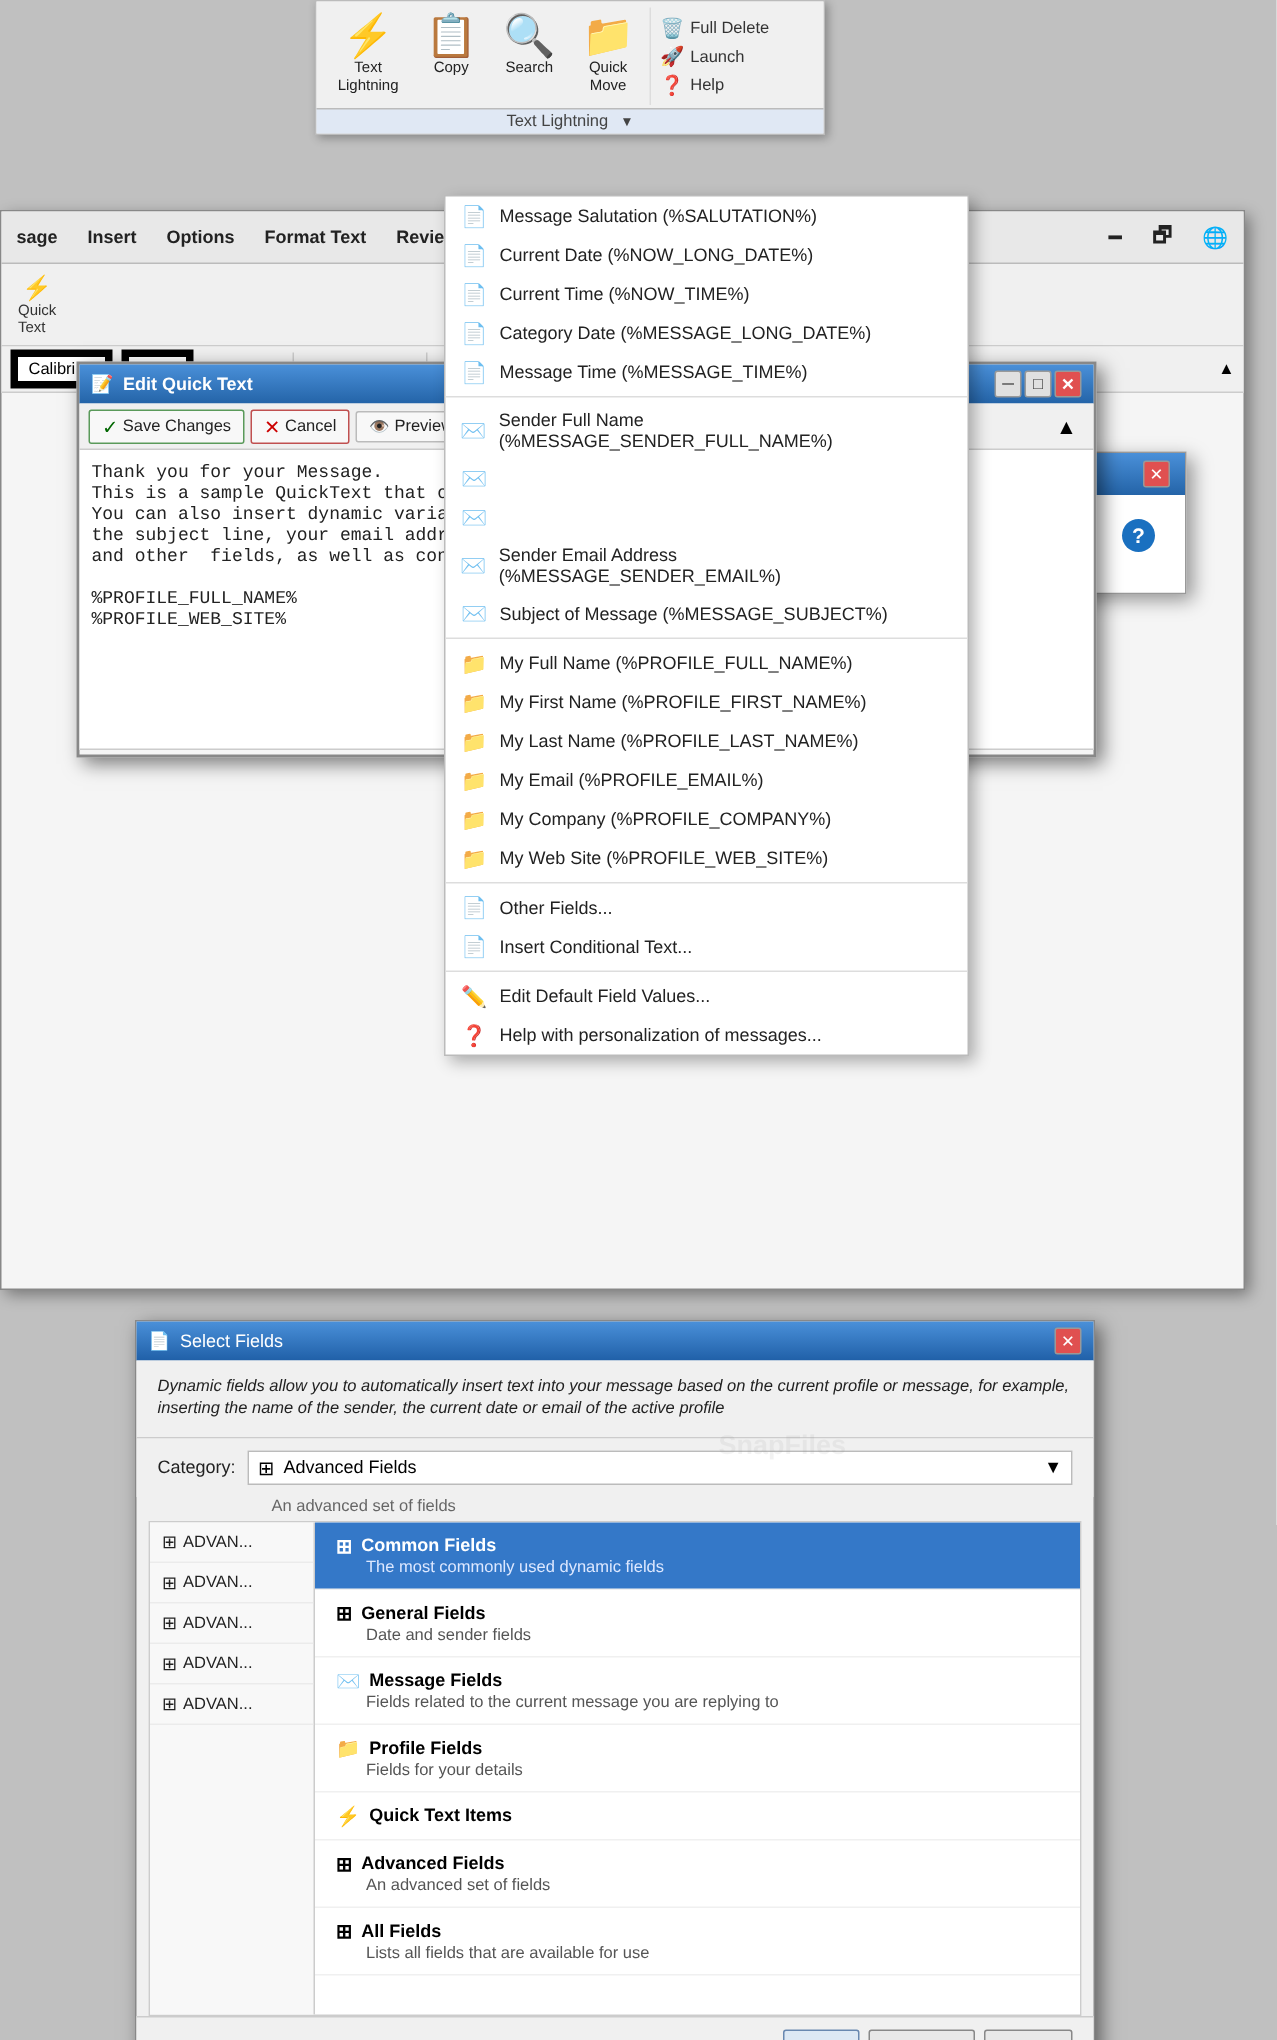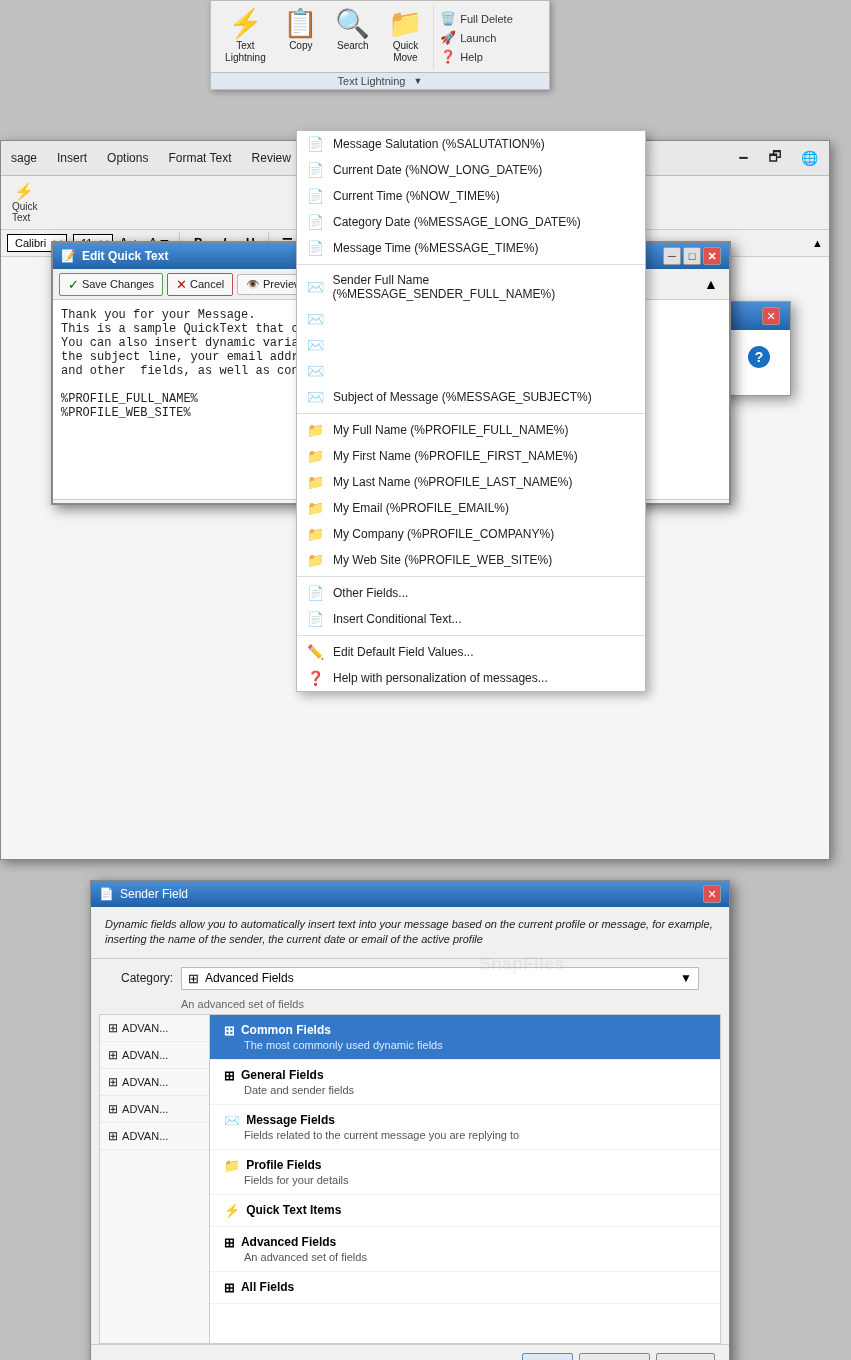--- a/index.html
+++ b/index.html
@@ -99,21 +99,21 @@
     .app-menubar {
       background: #e8e8e8;
       border-bottom: 1px solid #bbb;
       display: flex;
       align-items: center;
       padding: 3px 6px;
       gap: 12px;
       font-size: 12px;
       color: #222;
     }
-    .app-menubar span { cursor: pointer; padding: 2px 4px; }
+    .app-menubar span { cursor: pointer; padding: 2px 4px; font-weight: bold; }
     .app-toolbar {
       background: #f0f0f0;
       border-bottom: 1px solid #ccc;
       display: flex;
       align-items: center;
       padding: 3px 4px;
       gap: 4px;
     }
     .app-toolbar-item {
       display: flex;
@@ -131,21 +131,21 @@
     .format-bar {
       background: #f0f0f0;
       border-bottom: 1px solid #ccc;
       display: flex;
       align-items: center;
       padding: 2px 6px;
       gap: 6px;
       font-size: 11px;
     }
     .format-select {
-      border: 1px solid #000000;
+      border: 5px solid #000000;
       background: white;
       padding: 1px 3px;
       font-size: 11px;
     }
     .format-btn {
       width: 20px; height: 20px;
       display: flex; align-items: center; justify-content: center;
       border: 1px solid transparent;
       cursor: pointer;
       font-weight: bold;
@@ -333,21 +333,21 @@
       font-size: 11px;
       color: #222;
       background: #f0f0f0;
       border-bottom: 1px solid #ccc;
       line-height: 1.4;
       font-style: italic;
     }
     .sf-category-row {
       display: flex;
       align-items: center;
-      padding: 8px 30px;
+      padding: 8px 14px;
       gap: 8px;
       background: #f0f0f0;
     }
     .sf-category-label {
       font-size: 12px;
       color: #222;
       white-space: nowrap;
     }
     .sf-category-select {
       flex: 1;
@@ -644,20 +644,21 @@
     <span>Sender Full Name (%MESSAGE_SENDER_FULL_NAME%)</span>
   </div>
   <div class="fields-menu-item">
     <span class="fields-menu-icon">✉️</span>
   </div>
   <div class="fields-menu-item">
     <span class="fields-menu-icon">✉️</span>
   </div>
   <div class="fields-menu-item">
     <span class="fields-menu-icon">✉️</span>
+    <span>Sender Email Address (%MESSAGE_SENDER_EMAIL%)</span>
   </div>
   <div class="fields-menu-item">
     <span class="fields-menu-icon">✉️</span>
     <span>Subject of Message (%MESSAGE_SUBJECT%)</span>
   </div>
   <div class="fields-menu-sep"></div>
   <div class="fields-menu-item">
     <span class="fields-menu-icon">📁</span>
     <span>My Full Name (%PROFILE_FULL_NAME%)</span>
   </div>
@@ -698,21 +699,21 @@
   <div class="fields-menu-item">
     <span class="fields-menu-icon">❓</span>
     <span>Help with personalization of messages...</span>
   </div>
 </div>
 
 <div class="select-field-dialog">
   <div class="sf-titlebar">
     <div class="sf-titlebar-left">
       <span>📄</span>
-      <span>Sender Field</span>
+      <span>Select Fields</span>
     </div>
     <div class="titlebar-btn close">✕</div>
   </div>
 
   <div class="sf-desc">Dynamic fields allow you to automatically insert text into your message based on the current profile or message, for example, inserting the name of the sender, the current date or email of the active profile</div>
 
   <div class="sf-category-row">
     <span class="sf-category-label">Category:</span>
     <div class="sf-category-select">
       <div class="sf-category-value">
@@ -797,20 +798,21 @@
             <span>Advanced Fields</span>
           </div>
           <div class="sf-dropdown-item-desc">An advanced set of fields</div>
         </div>
 
         <div class="sf-dropdown-item">
           <div class="sf-dropdown-item-title">
             <span class="sf-dropdown-item-icon">⊞</span>
             <span>All Fields</span>
           </div>
+          <div class="sf-dropdown-item-desc">Lists all fields that are available for use</div>
         </div>
 
       </div>
 
       <div style="position:absolute; right:130px; bottom:400px; opacity:0.2; font-size:20px; font-weight:bold; color:#888; pointer-events:none; z-index:1;">
         <svg width="120" height="40" viewBox="0 0 120 40">
           <text x="0" y="30" font-size="18" font-family="Arial" fill="#888" opacity="0.5">SnapFiles</text>
         </svg>
       </div>
     </div>

